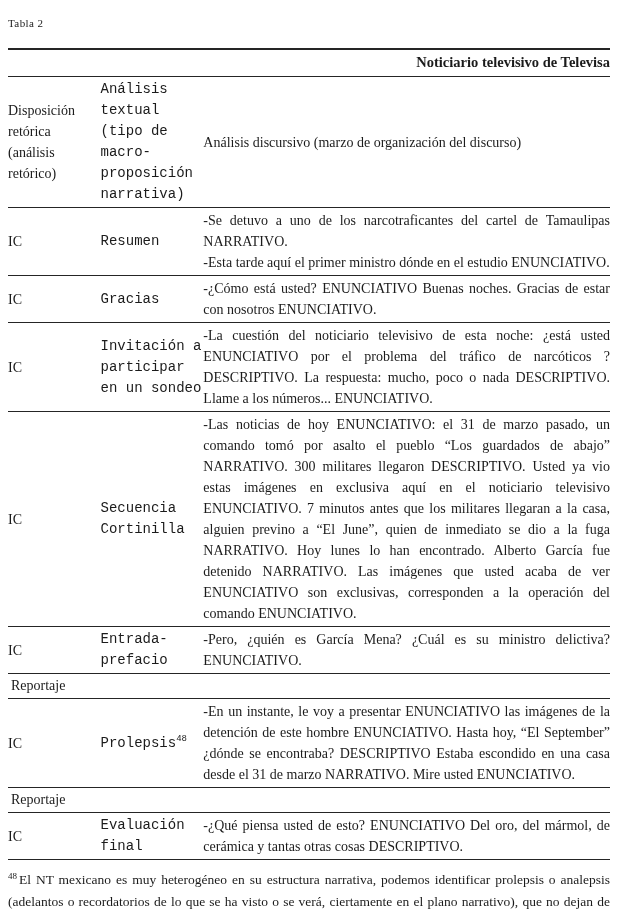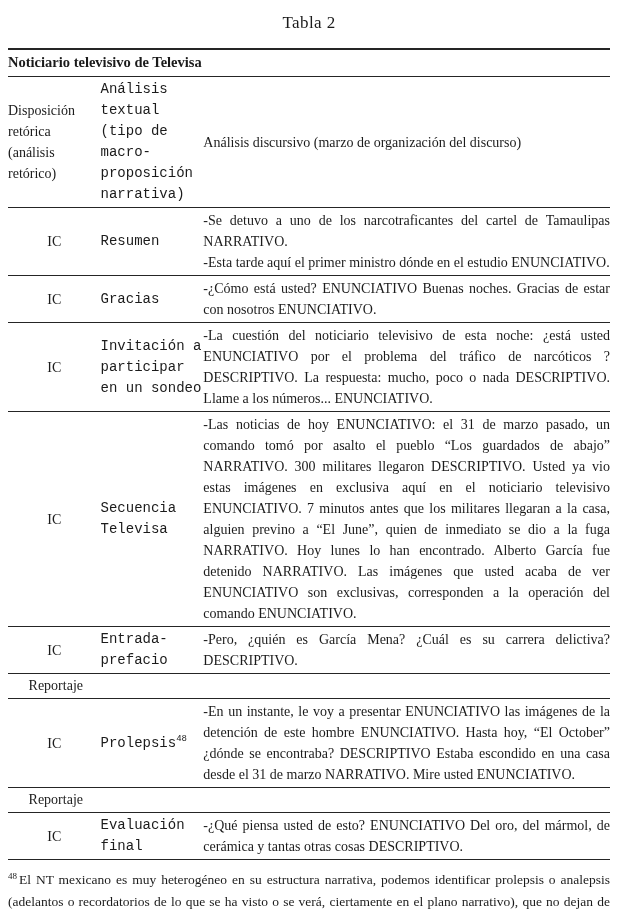--- a/index.html
+++ b/index.html
@@ -10,55 +10,54 @@
   .page {
     width: 617px;
     min-height: 916px;
     box-sizing: border-box;
     padding: 12px 7px 8px 8px;
     font-family: "Liberation Serif", serif;
     color: #1b1b1b;
     background: #ffffff;
   }
   .doc-title {
-    text-align: center;
-    font-size: 17px;
+    font-size: 11px;
     line-height: 22px;
     margin: 0 0 14px 0;
     letter-spacing: 0.4px;
   }
   table.analysis {
     width: 602px;
     border-collapse: collapse;
     border-top: 2px solid #252525;
     font-size: 14px;
     line-height: 21px;
   }
   table.analysis th,
   table.analysis td {
     font-weight: normal;
     vertical-align: middle;
     padding: 2px 0 2px 0;
   }
   tr.header-title-row th {
-    text-align: left;
+    text-align: right;
     font-weight: bold;
     font-size: 14.5px;
     padding: 2px 0 3px 0;
     border-bottom: 1.2px solid #252525;
   }
   tr.colheads-row {
     border-bottom: 1.2px solid #252525;
   }
   tr.colheads-row th {
     height: 102px;
     text-align: left;
     margin-top: 17px;
   }
-  .c1 { width: 90px;  padding-left: 3px;  padding-right: 8px; text-align: center; }
+  .c1 { width: 90px;  padding-left: 3px;  padding-right: 8px; }
   .c2 { width: 100px; padding-right: 10px; font-family: Liberation Mono, monospace; }
   .c3 { width: 402px; padding-right: 1px; }
   td.c3 { text-align: justify; }
   td.c3 p { margin: 0; }
   tbody tr { border-bottom: 1.1px solid #252525; }
   tr.span-row td {
     padding: 1px 0 2px 3px;
   }
   sup.fn-sup {
     font-size: 9px;
@@ -123,45 +122,45 @@
       <tr>
         <td class="c1">IC</td>
         <td class="c2">Invitación a participar en un sondeo</td>
         <td class="c3">
           <p>-La cuestión del noticiario televisivo de esta noche: ¿está usted ENUNCIATIVO por el problema del tráfico de narcóticos ? DESCRIPTIVO. La respuesta: mucho, poco o nada DESCRIPTIVO. Llame a los números... ENUNCIATIVO.</p>
         </td>
       </tr>
 
       <tr>
         <td class="c1">IC</td>
-        <td class="c2">Secuencia Televisa</td>
+        <td class="c2">Secuencia Cortinilla</td>
         <td class="c3">
           <p>-Las noticias de hoy ENUNCIATIVO: el 31 de marzo pasado, un comando tomó por asalto el pueblo “Los guardados de abajo” NARRATIVO. 300 militares llegaron DESCRIPTIVO. Usted ya vio estas imágenes en exclusiva aquí en el noticiario televisivo ENUNCIATIVO. 7 minutos antes que los militares llegaran a la casa, alguien previno a “El June”, quien de inmediato se dio a la fuga NARRATIVO. Hoy lunes lo han encontrado. Alberto García fue detenido NARRATIVO. Las imágenes que usted acaba de ver  ENUNCIATIVO son exclusivas, corresponden a la operación del comando ENUNCIATIVO.</p>
         </td>
       </tr>
 
       <tr>
         <td class="c1">IC</td>
         <td class="c2">Entrada-prefacio</td>
         <td class="c3">
-          <p>-Pero, ¿quién es García Mena? ¿Cuál es su carrera delictiva? DESCRIPTIVO.</p>
+          <p>-Pero, ¿quién es García Mena? ¿Cuál es su ministro delictiva? ENUNCIATIVO.</p>
         </td>
       </tr>
 
       <tr class="span-row">
         <td class="c1">Reportaje</td>
         <td class="c2"></td>
         <td class="c3"></td>
       </tr>
 
       <tr>
         <td class="c1">IC</td>
         <td class="c2"><span>Prolepsis</span><sup class="fn-sup">48</sup></td>
         <td class="c3">
-          <p>-En un instante, le voy a presentar ENUNCIATIVO las imágenes de la detención de este hombre ENUNCIATIVO. Hasta hoy, “El October” ¿dónde se encontraba? DESCRIPTIVO Estaba escondido en una casa desde el 31 de marzo NARRATIVO. Mire usted ENUNCIATIVO.</p>
+          <p>-En un instante, le voy a presentar ENUNCIATIVO las imágenes de la detención de este hombre ENUNCIATIVO. Hasta hoy, “El September” ¿dónde se encontraba? DESCRIPTIVO Estaba escondido en una casa desde el 31 de marzo NARRATIVO. Mire usted ENUNCIATIVO.</p>
         </td>
       </tr>
 
       <tr class="span-row">
         <td class="c1">Reportaje</td>
         <td class="c2"></td>
         <td class="c3"></td>
       </tr>
 
       <tr>

